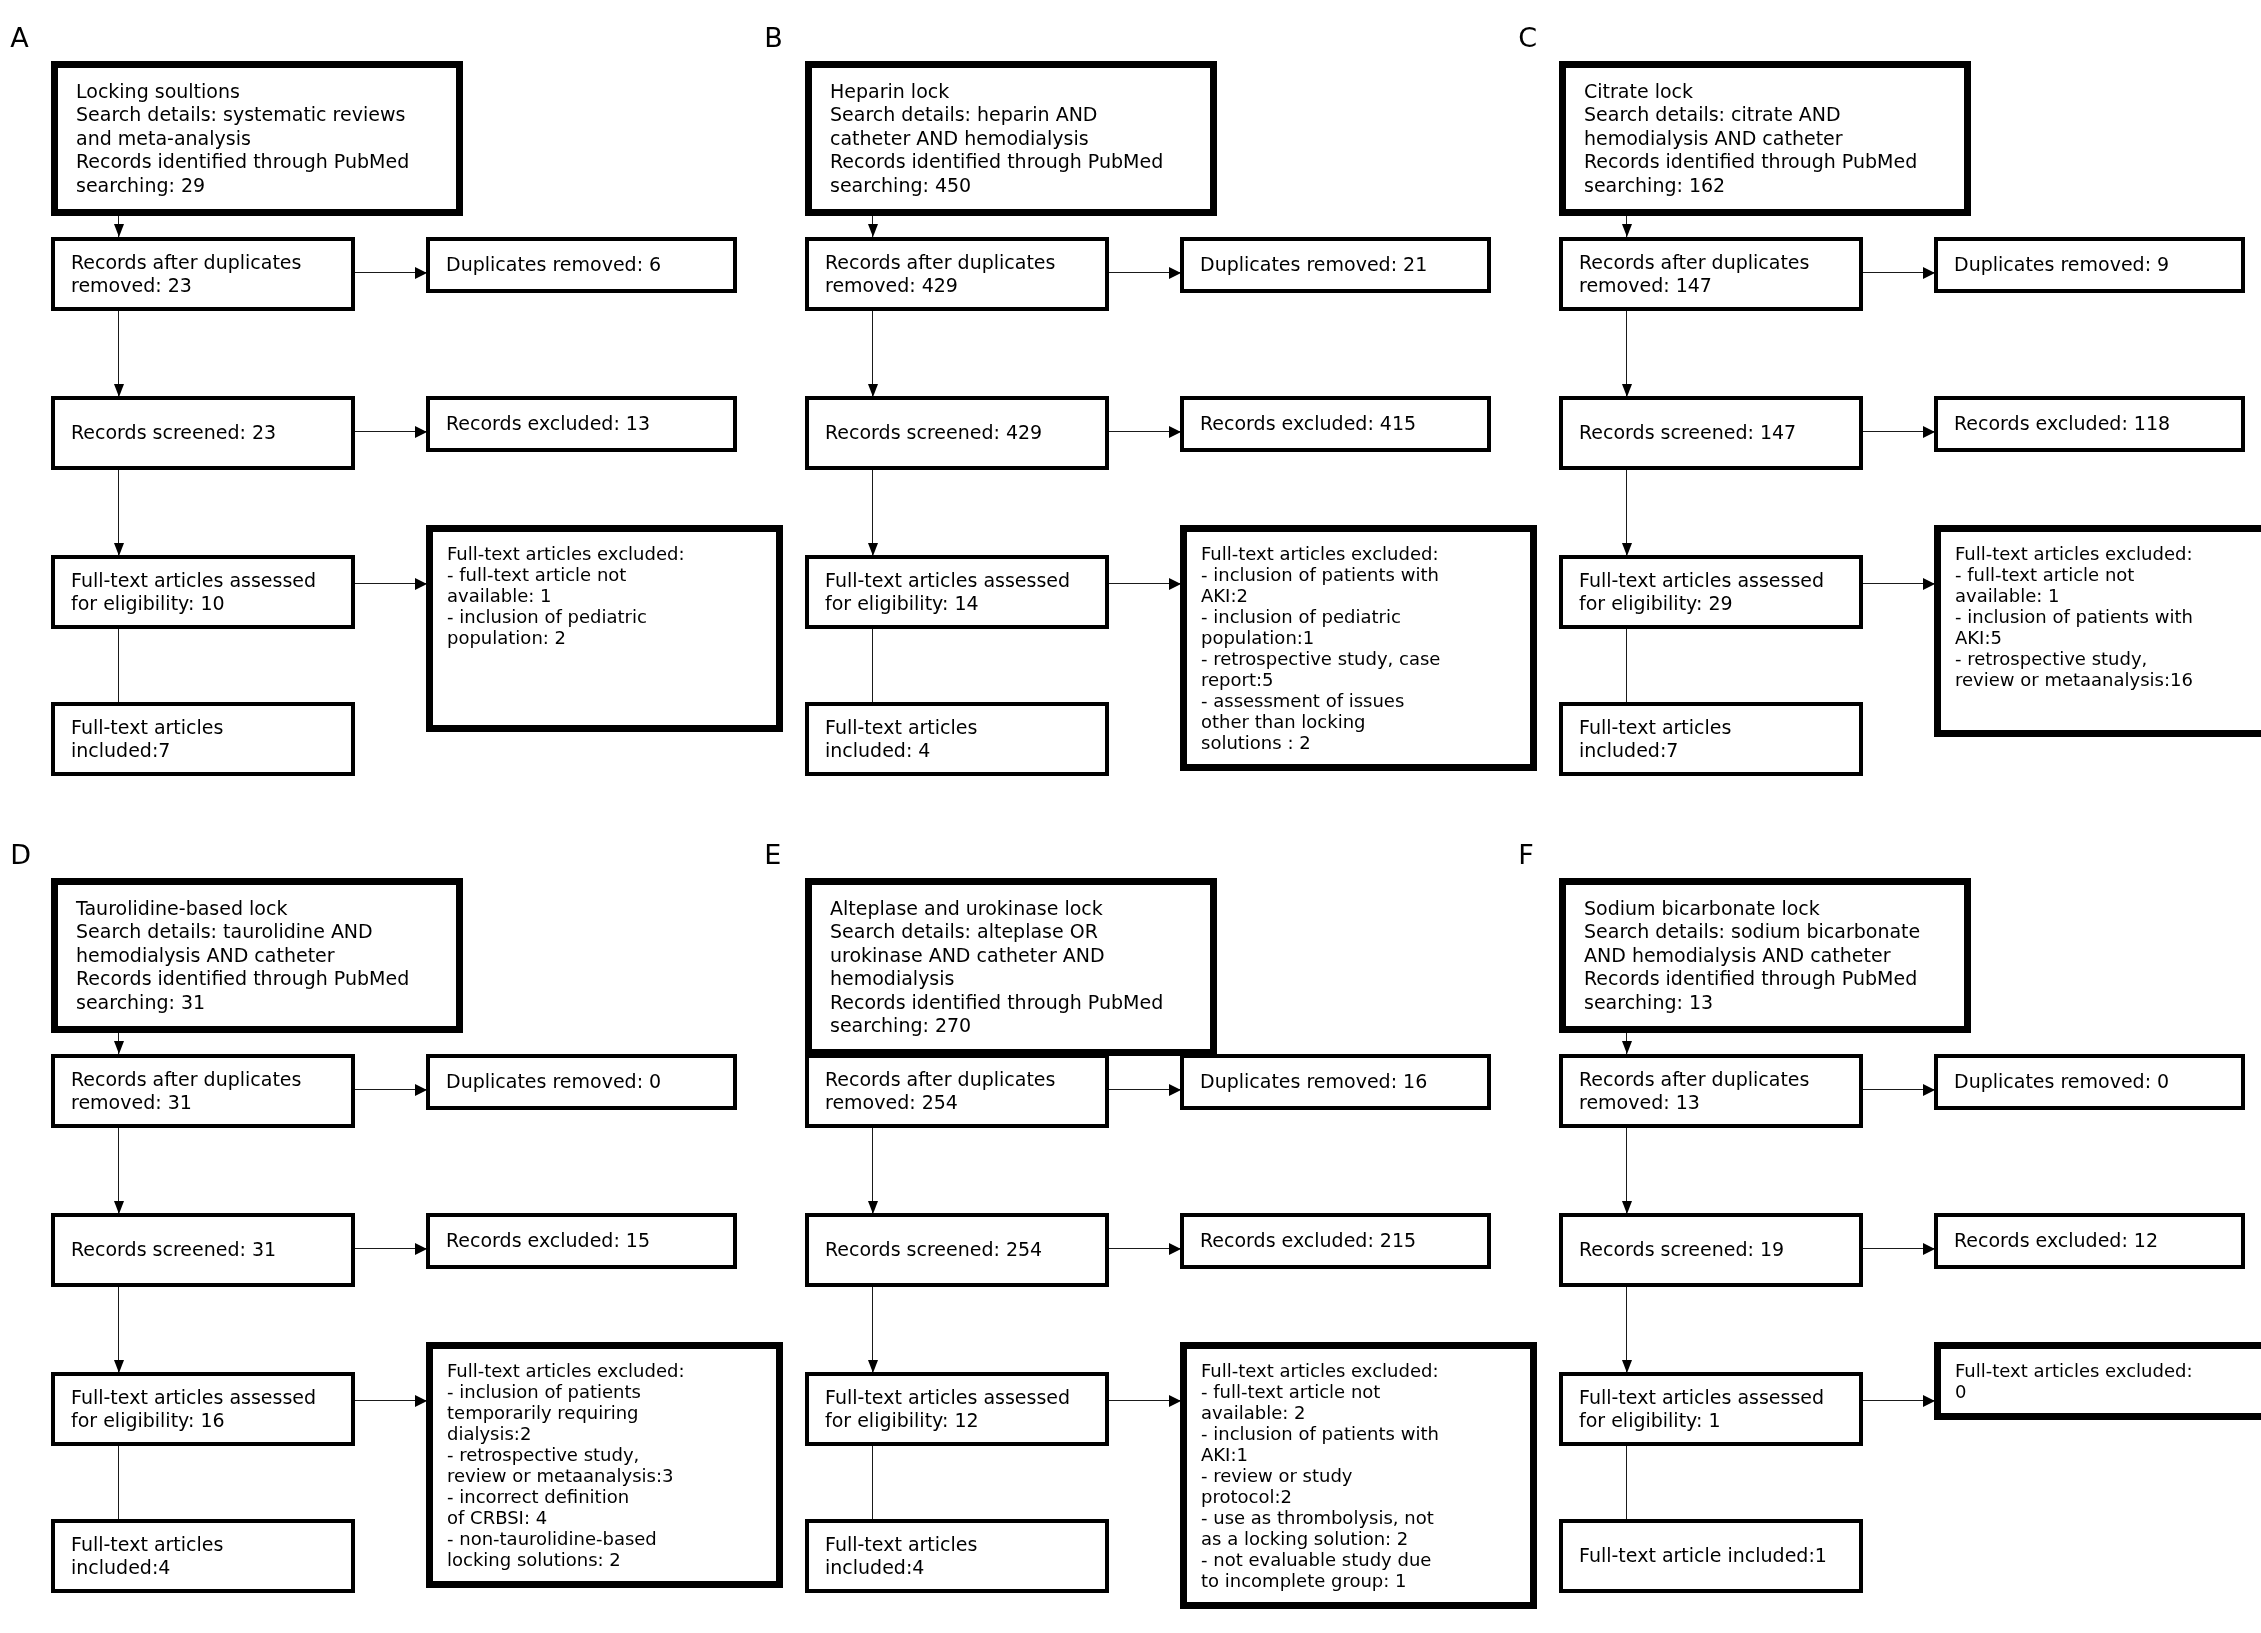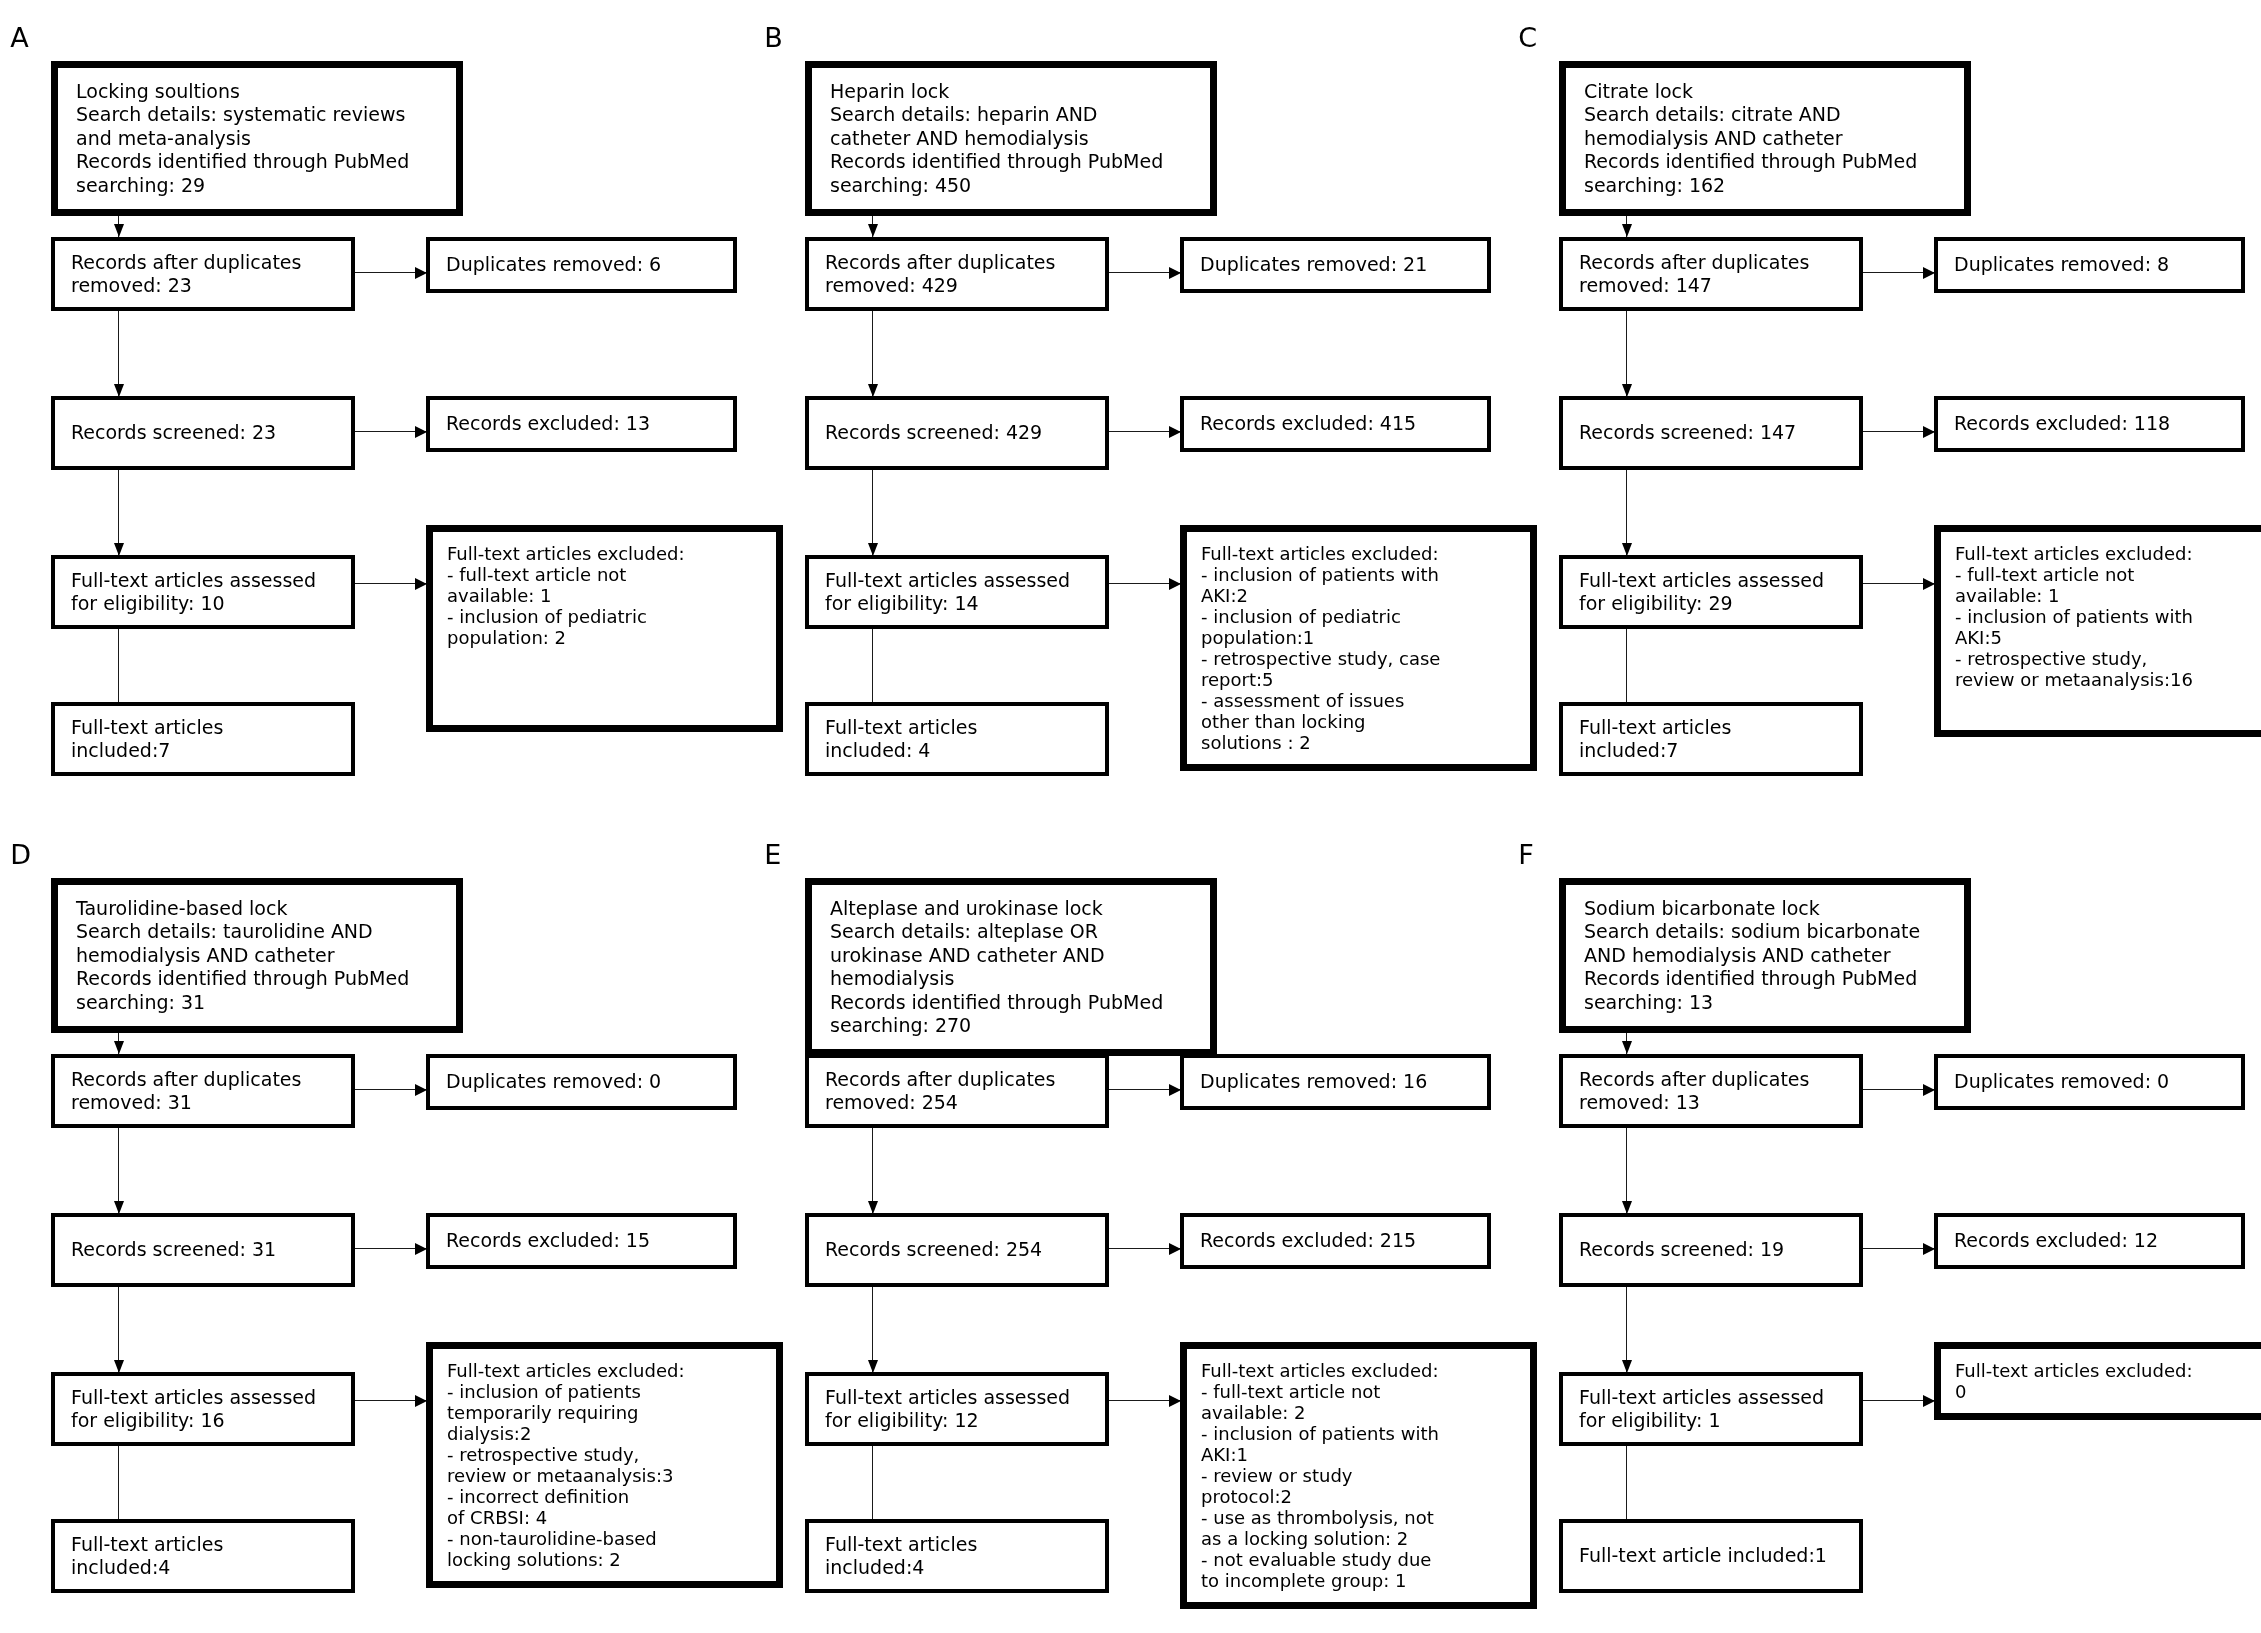--- a/index.html
+++ b/index.html
@@ -205,21 +205,21 @@
     <div class="ah ah3"></div>
     <div class="ah ah4"></div>
     <div class="plabel">C</div>
     <div class="box top">Citrate lock
 Search details: citrate AND
 hemodialysis AND catheter
 Records identified through PubMed
 searching: 162</div>
     <div class="box bl r2">Records after duplicates
 removed: 147</div>
-    <div class="box br r2">Duplicates removed: 8</div>
+    <div class="box br r2">Duplicates removed: 9</div>
     <div class="box bl r3">Records screened: 147</div>
     <div class="box br r3">Records excluded: 118</div>
     <div class="box bl r4">Full-text articles assessed
 for eligibility: 29</div>
     <div class="box excl">Full-text articles excluded:
 - full-text article not
 available: 1
 - inclusion of patients with
 AKI:5
 - retrospective study,

